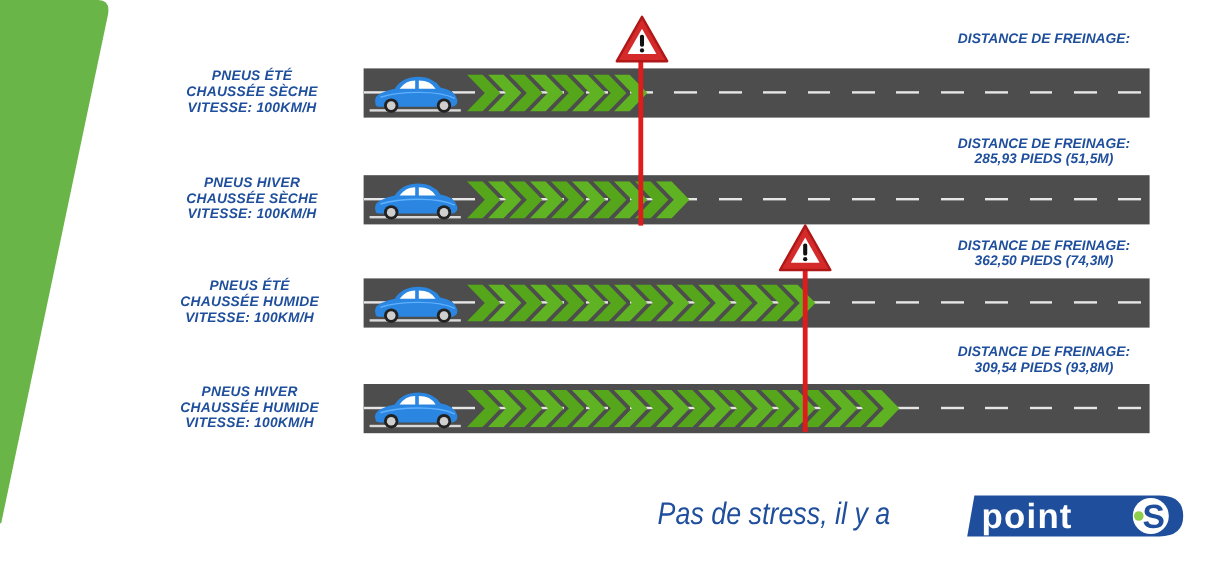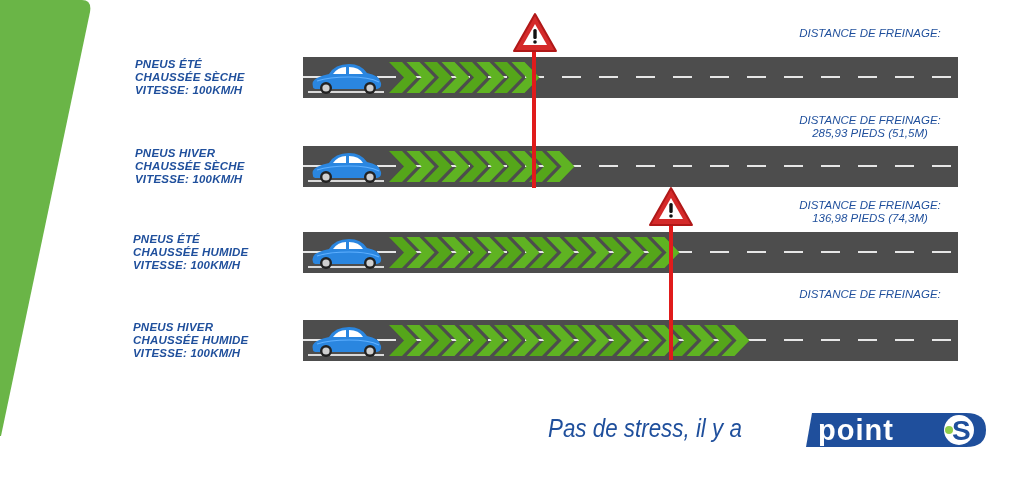--- a/index.html
+++ b/index.html
@@ -1,19 +1,19 @@
 <!DOCTYPE html>
 <html><head>
 <meta charset="utf-8">
 <style>
   html,body{margin:0;padding:0;}
   body{width:1024px;height:477px;background:#ffffff;position:relative;overflow:hidden;font-family:"Liberation Sans",sans-serif;}
   .green-band{position:absolute;left:0;top:0;}
-  .label{position:absolute;width:150px;text-align:left;color:#1f4f9c;font-weight:bold;font-style:italic;font-size:11.5px;line-height:13px;letter-spacing:0.2px;}
-  .dist{position:absolute;width:200px;text-align:center;color:#1f4f9c;font-weight:normal;font-style:italic;font-size:11.5px;line-height:13px;}
+  .label{position:absolute;width:150px;text-align:center;color:#1f4f9c;font-weight:bold;font-style:italic;font-size:11.5px;line-height:13px;letter-spacing:0.2px;}
+  .dist{position:absolute;width:200px;text-align:center;color:#1f4f9c;font-weight:bold;font-style:italic;font-size:11.5px;line-height:13px;}
   .road{position:absolute;left:303px;width:655px;height:41px;background:#4d4d4d;overflow:hidden;}
   .road .dash{position:absolute;top:19px;left:0;right:0;height:2px;background:repeating-linear-gradient(90deg,#e6e6e6 0 19px,transparent 19px 37px);}
   .road .curb{position:absolute;left:5px;width:76px;bottom:5px;height:2px;background:#d9d9d9;}
   .car{position:absolute;left:6px;top:4px;width:76px;height:34px;}
   .chevrons{position:absolute;top:5px;height:31px;left:86px;}
   .stopline{position:absolute;width:4px;background:#e01b1b;}
   .warn{position:absolute;width:46px;height:42px;}
   .slogan{position:absolute;left:548px;top:413px;font-size:26px;font-style:italic;color:#1f4f9c;font-family:"Liberation Sans",sans-serif;transform:scaleX(0.86);transform-origin:left center;white-space:nowrap;}
   .logo{position:absolute;left:804px;top:409px;width:184px;height:42px;}
 </style>
@@ -47,24 +47,25 @@
 
 <div class="dist" style="left:770px;top:27px;">
   <div>DISTANCE DE FREINAGE:</div>
 </div>
 <div class="dist" style="left:770px;top:114px;">
   <div>DISTANCE DE FREINAGE:</div>
   <div>285,93 PIEDS (51,5M)</div>
 </div>
 <div class="dist" style="left:770px;top:199px;">
   <div>DISTANCE DE FREINAGE:</div>
-  <div>136,98 PIEDS (74,3M)</div>
+  <div>362,50 PIEDS (74,3M)</div>
 </div>
 <div class="dist" style="left:770px;top:288px;">
   <div>DISTANCE DE FREINAGE:</div>
+  <div>309,54 PIEDS (93,8M)</div>
 </div>
 
 <div class="road" style="top:57px;">
     <div class="dash"></div>
     <div class="curb"></div>
     <svg class="chevrons" width="156" height="31" viewBox="0 0 156 31">
       <path d="M0 0 L13 0 L28 15.5 L13 31 L0 31 L15 15.5 Z" fill="#55a61a"></path>
       <path d="M17.5 0 L30.5 0 L45.5 15.5 L30.5 31 L17.5 31 L32.5 15.5 Z" fill="#5fb322"></path>
       <path d="M35 0 L48 0 L63 15.5 L48 31 L35 31 L50 15.5 Z" fill="#55a61a"></path>
       <path d="M52.5 0 L65.5 0 L80.5 15.5 L65.5 31 L52.5 31 L67.5 15.5 Z" fill="#5fb322"></path>

